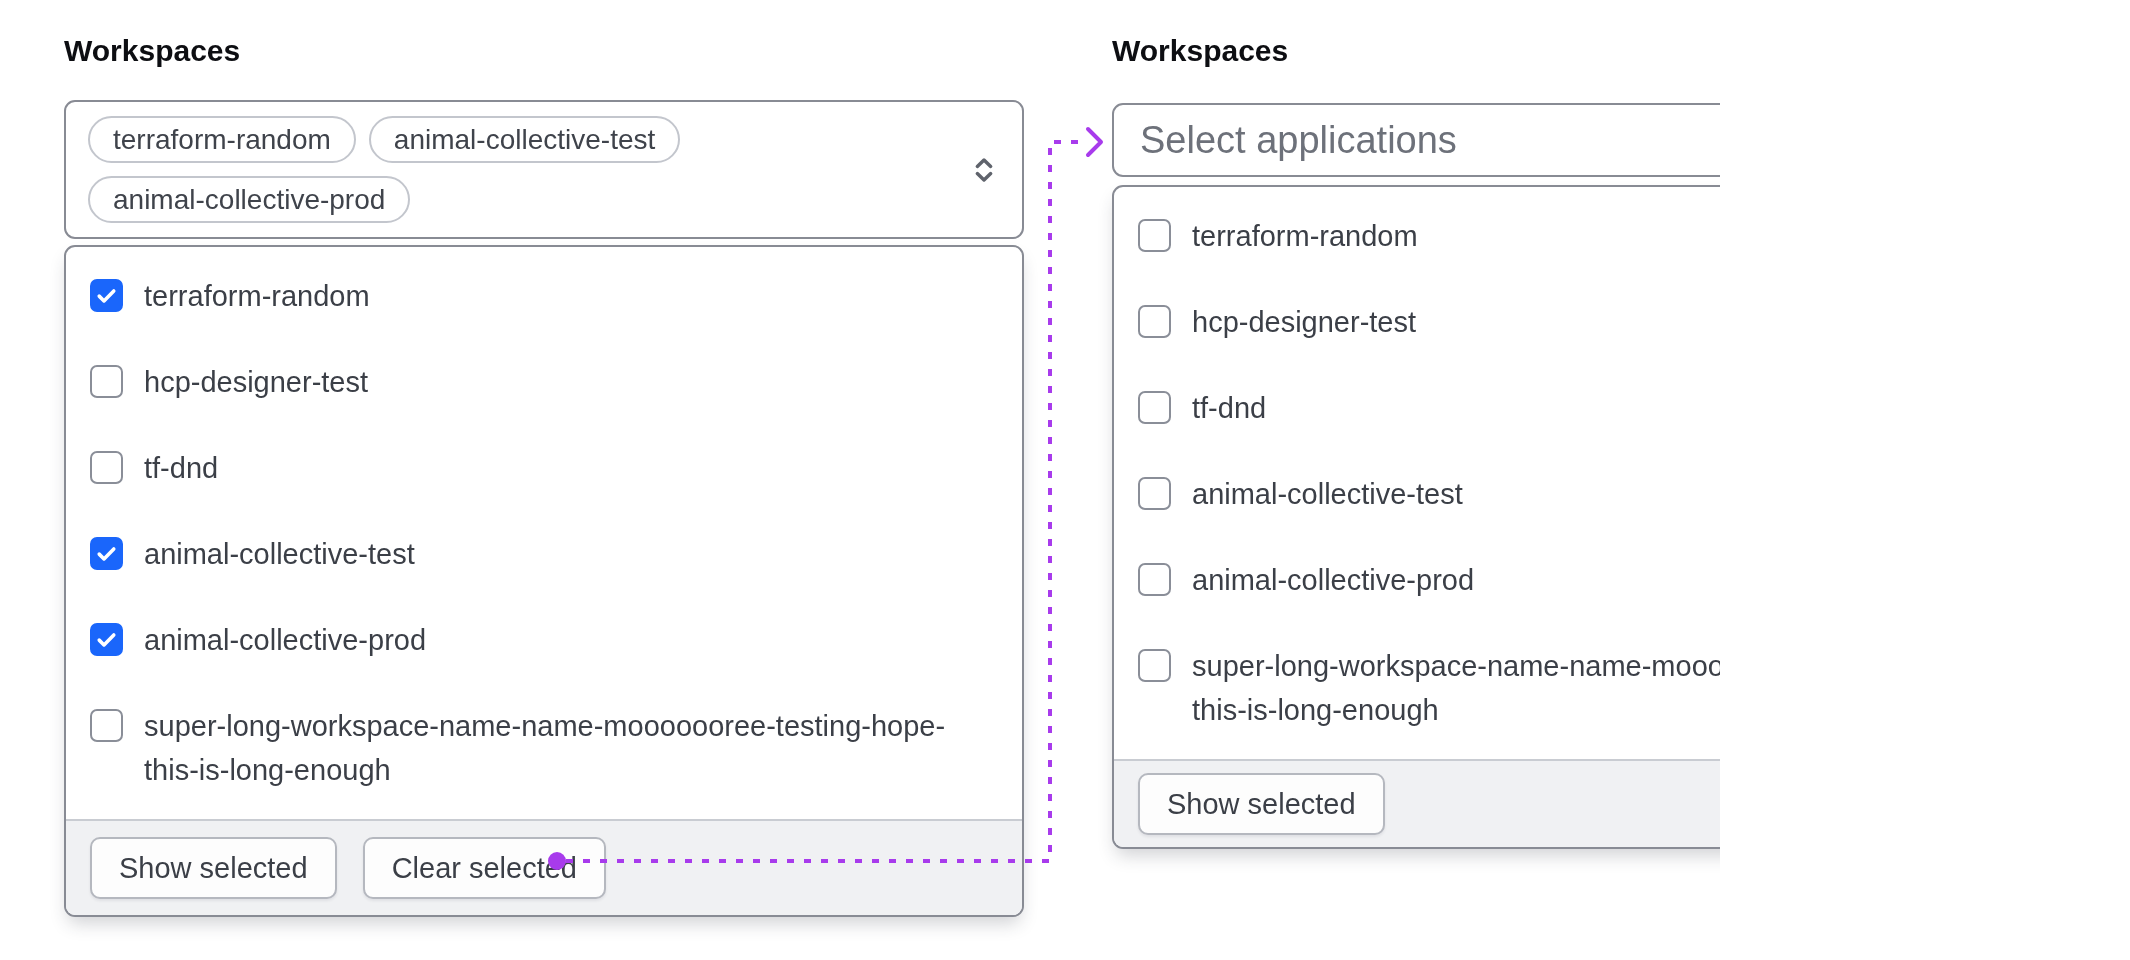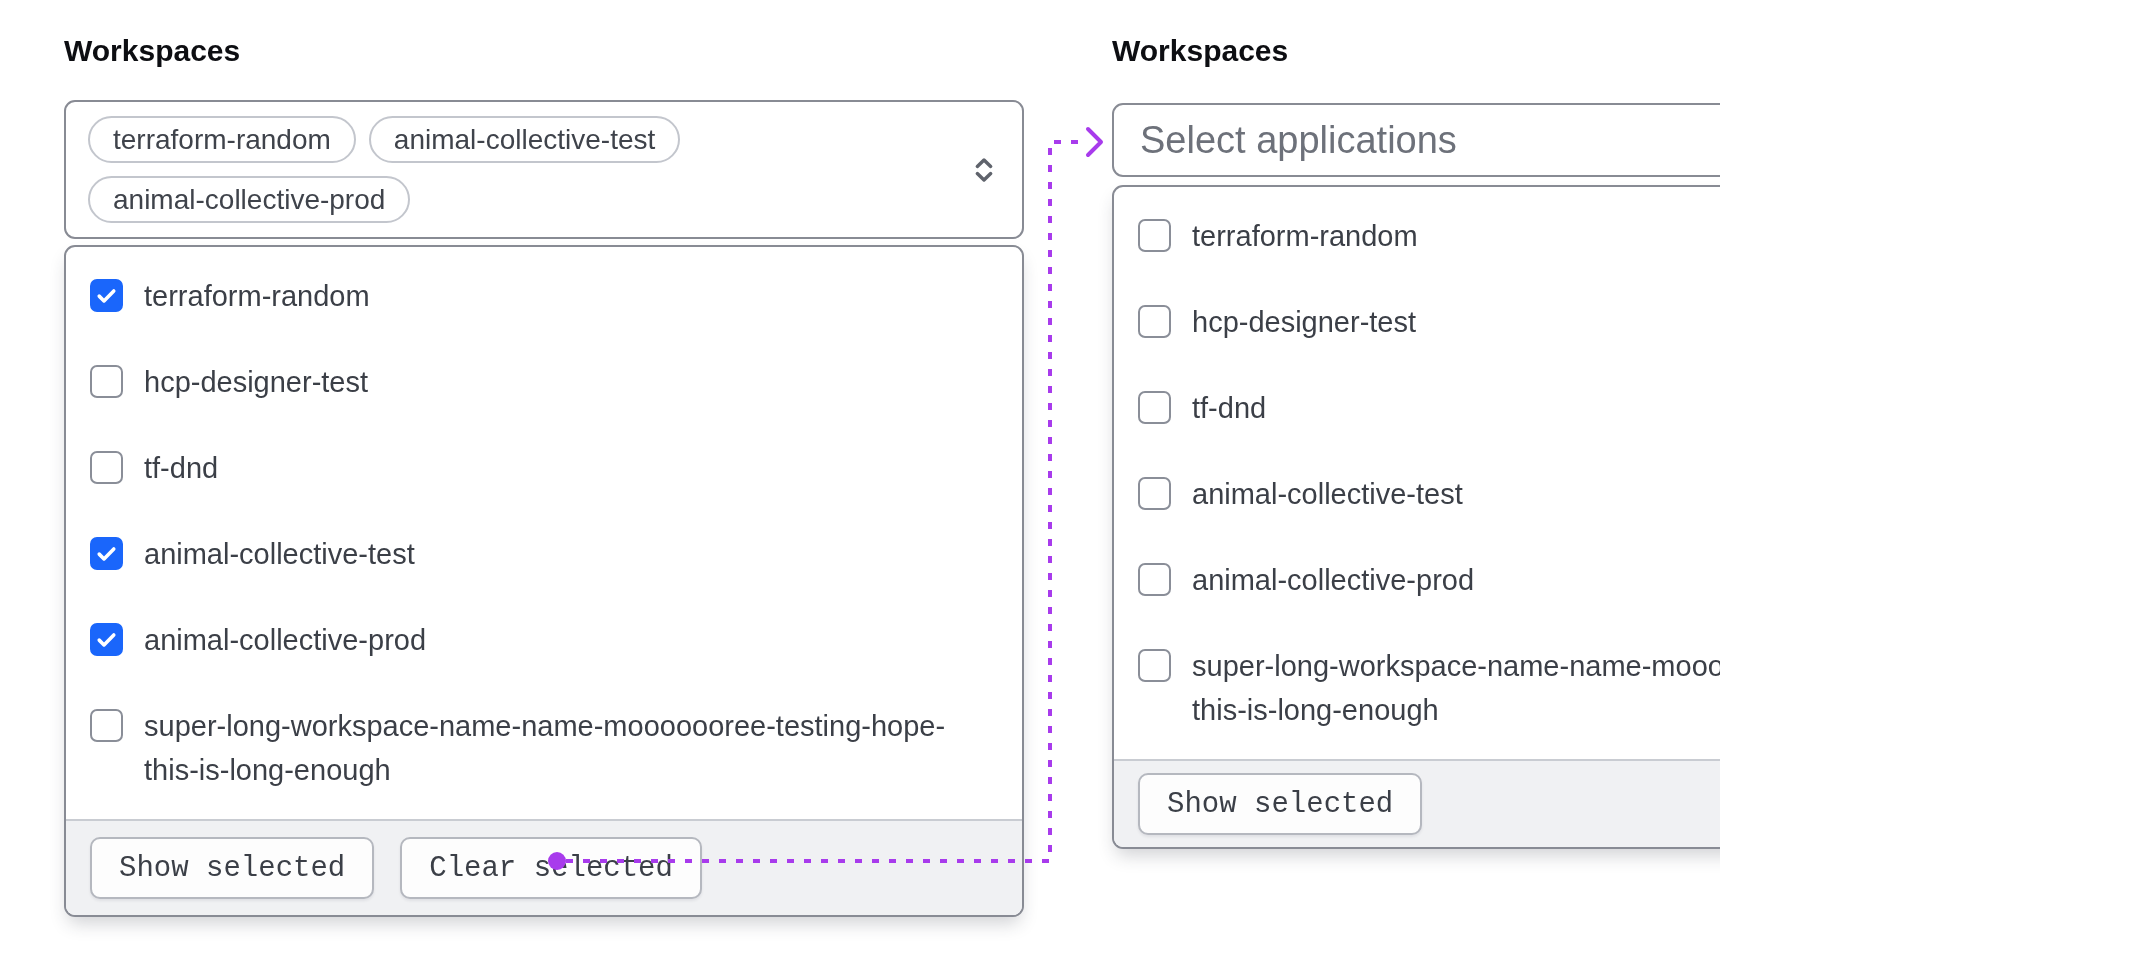--- a/index.html
+++ b/index.html
@@ -43,21 +43,21 @@
   .cb svg{display:none;position:absolute;inset:2px;width:25px;height:25px;
     stroke:#fff;stroke-width:3.4;fill:none;stroke-linecap:round;stroke-linejoin:round;}
   .cb.checked{background:var(--blue);border-color:var(--blue);}
   .cb.checked svg{display:block;}
   .opt-label{font-size:29px;line-height:44px;color:var(--text);word-break:break-word;}
 
   .panel-footer{display:flex;align-items:center;gap:26px;padding:16px 24px;
     background:var(--footer-bg);border-top:2px solid var(--footer-border);}
   .panel-footer.single{padding:12px 24px;}
   .btn{height:62px;padding:0 27px;background:#fdfdfd;border:2px solid var(--border-btn);
-    border-radius:10px;font-family:Liberation Mono, monospace;font-size:29px;color:var(--text);
+    border-radius:10px;font-family:Liberation Sans, sans-serif;font-size:29px;color:var(--text);
     cursor:pointer;box-shadow:0 2px 3px rgba(20,20,40,.07);white-space:nowrap;}
 
   .annotation{position:absolute;inset:0;width:2130px;height:960px;pointer-events:none;z-index:5;}
 
   .chev-svg{display:block;width:100%;height:100%;}
 </style>
 </head>
 <body>
 
 <div class="stage">

